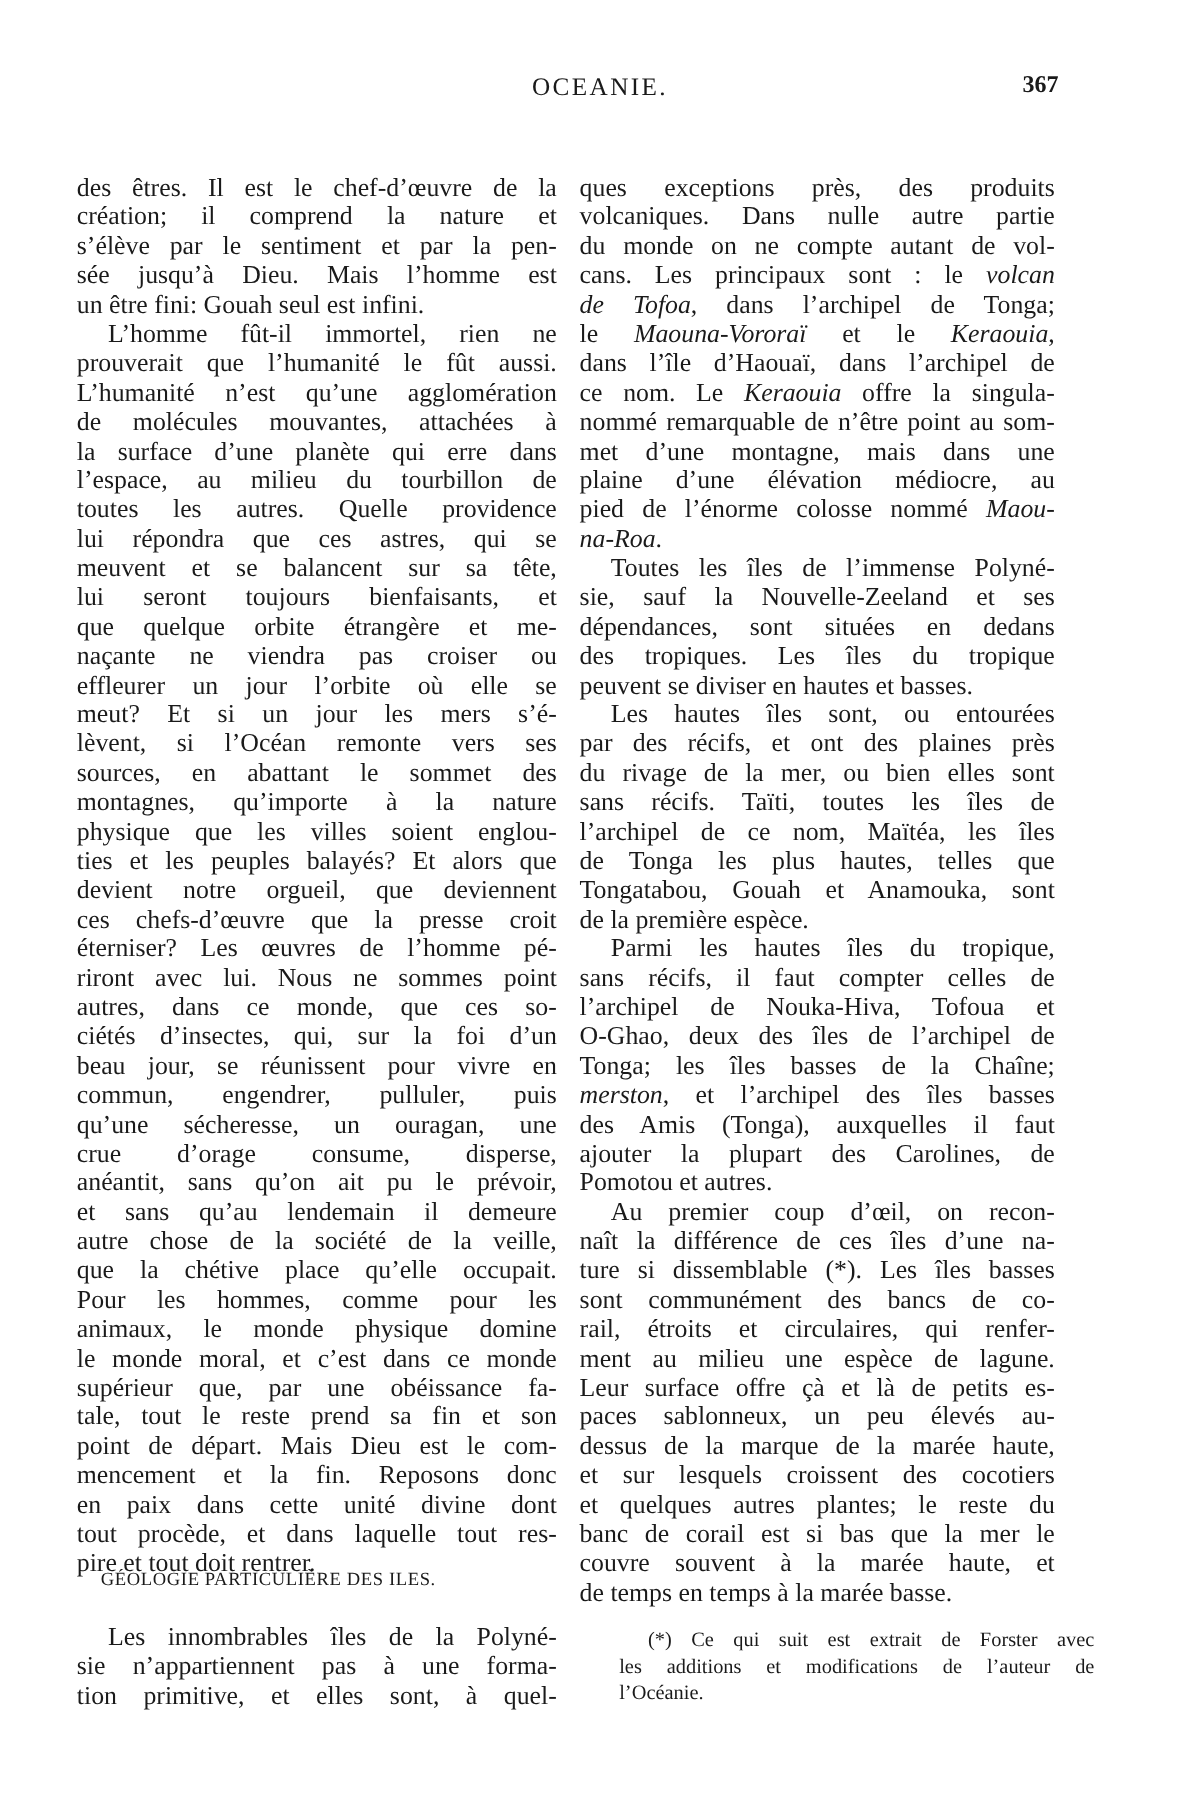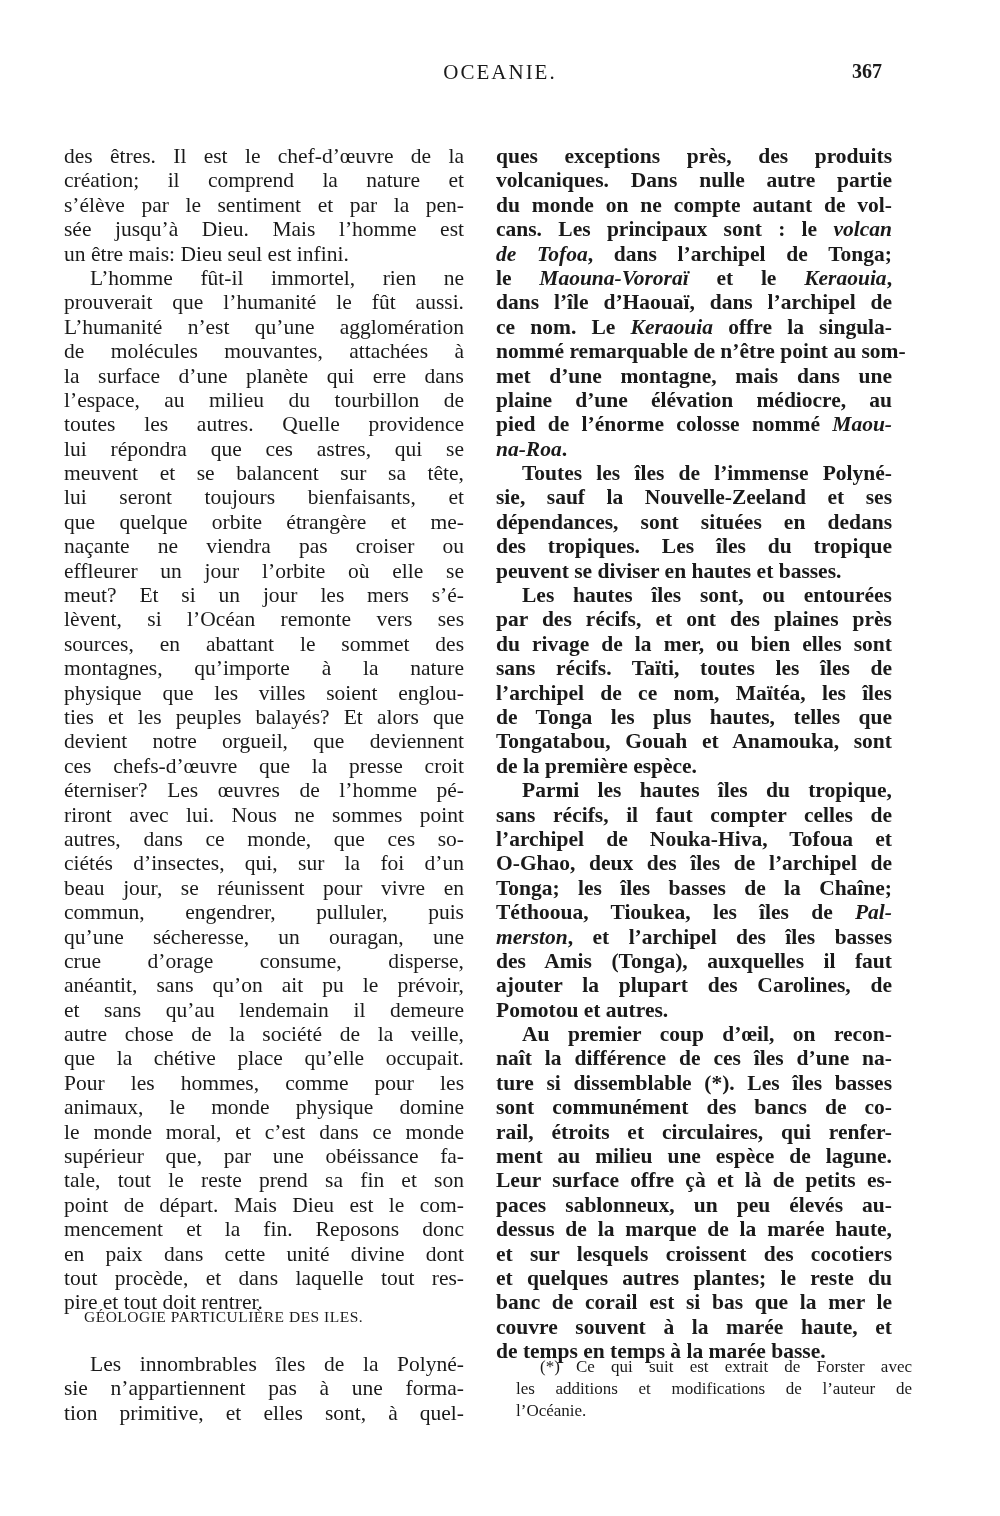--- a/index.html
+++ b/index.html
@@ -3,21 +3,21 @@
 <meta charset="utf-8">
 <style>
   html, body { margin: 0; padding: 0; background: #ffffff; }
   body { width: 1000px; height: 1516px; position: relative; overflow: hidden;
          font-family: "Liberation Serif", "DejaVu Serif", serif; color: #1a1a1a; }
   .header-title { position: absolute; top: 60px; left: 0; width: 1000px; text-align: center;
                   font-size: 21px; letter-spacing: 2px; }
   .page-number { position: absolute; top: 60px; left: 852px; font-size: 20px; font-weight: bold; }
   .col { position: absolute; top: 104px; margin-top: 40px; }
   .col-left { left: 64px; width: 400px; }
-  .col-right { left: 496px; width: 396px; font-weight: bold; }
+  .col-right { left: 483px; width: 396px; }
   .line { height: 24.4px; line-height: 24.4px; font-size: 21.5px; white-space: nowrap;
           text-align: justify; text-align-last: justify; display: block; }
   .line.last { text-align-last: left; }
   .line.indent { padding-left: 26px; }
   .section-heading { position: absolute; top: 1308px; left: 84px; font-size: 15.5px;
                      letter-spacing: 0.5px; white-space: nowrap; }
   .after-heading { position: absolute; top: 1352px; left: 64px; width: 400px; }
   .footnote { position: absolute; top: 1356px; left: 496px; width: 396px; margin-left: 20px; }
   .fn-line { height: 22px; line-height: 22px; font-size: 17px; white-space: nowrap;
              text-align: justify; text-align-last: justify; display: block; }
@@ -31,21 +31,21 @@
 <div>
   <div class="header-title">OCEANIE.</div>
   <div class="page-number">367</div>
 </div>
 
 <div class="col col-left" id="left-col">
     <span class="line">des êtres. Il est le chef-d’œuvre de la</span>
     <span class="line">création; il comprend la nature et</span>
     <span class="line">s’élève par le sentiment et par la pen-</span>
     <span class="line">sée jusqu’à Dieu. Mais l’homme est</span>
-    <span class="line last">un être mais: Dieu seul est infini.</span>
+    <span class="line last">un être fini: Gouah seul est infini.</span>
     <span class="line indent">L’homme fût-il immortel, rien ne</span>
     <span class="line">prouverait que l’humanité le fût aussi.</span>
     <span class="line">L’humanité n’est qu’une agglomération</span>
     <span class="line">de molécules mouvantes, attachées à</span>
     <span class="line">la surface d’une planète qui erre dans</span>
     <span class="line">l’espace, au milieu du tourbillon de</span>
     <span class="line">toutes les autres. Quelle providence</span>
     <span class="line">lui répondra que ces astres, qui se</span>
     <span class="line">meuvent et se balancent sur sa tête,</span>
     <span class="line">lui seront toujours bienfaisants, et</span>
@@ -117,21 +117,20 @@
     <span class="line">sans récifs. Taïti, toutes les îles de</span>
     <span class="line">l’archipel de ce nom, Maïtéa, les îles</span>
     <span class="line">de Tonga les plus hautes, telles que</span>
     <span class="line">Tongatabou, Gouah et Anamouka, sont</span>
     <span class="line last">de la première espèce.</span>
     <span class="line indent">Parmi les hautes îles du tropique,</span>
     <span class="line">sans récifs, il faut compter celles de</span>
     <span class="line">l’archipel de Nouka-Hiva, Tofoua et</span>
     <span class="line">O-Ghao, deux des îles de l’archipel de</span>
     <span class="line">Tonga; les îles basses de la Chaîne;</span>
-    <span class="line">Téthooua, Tioukea, les îles de <i>Pal-</i></span>
     <span class="line"><i>merston</i>, et l’archipel des îles basses</span>
     <span class="line">des Amis (Tonga), auxquelles il faut</span>
     <span class="line">ajouter la plupart des Carolines, de</span>
     <span class="line last">Pomotou et autres.</span>
     <span class="line indent">Au premier coup d’œil, on recon-</span>
     <span class="line">naît la différence de ces îles d’une na-</span>
     <span class="line">ture si dissemblable (*). Les îles basses</span>
     <span class="line">sont communément des bancs de co-</span>
     <span class="line">rail, étroits et circulaires, qui renfer-</span>
     <span class="line">ment au milieu une espèce de lagune.</span>

